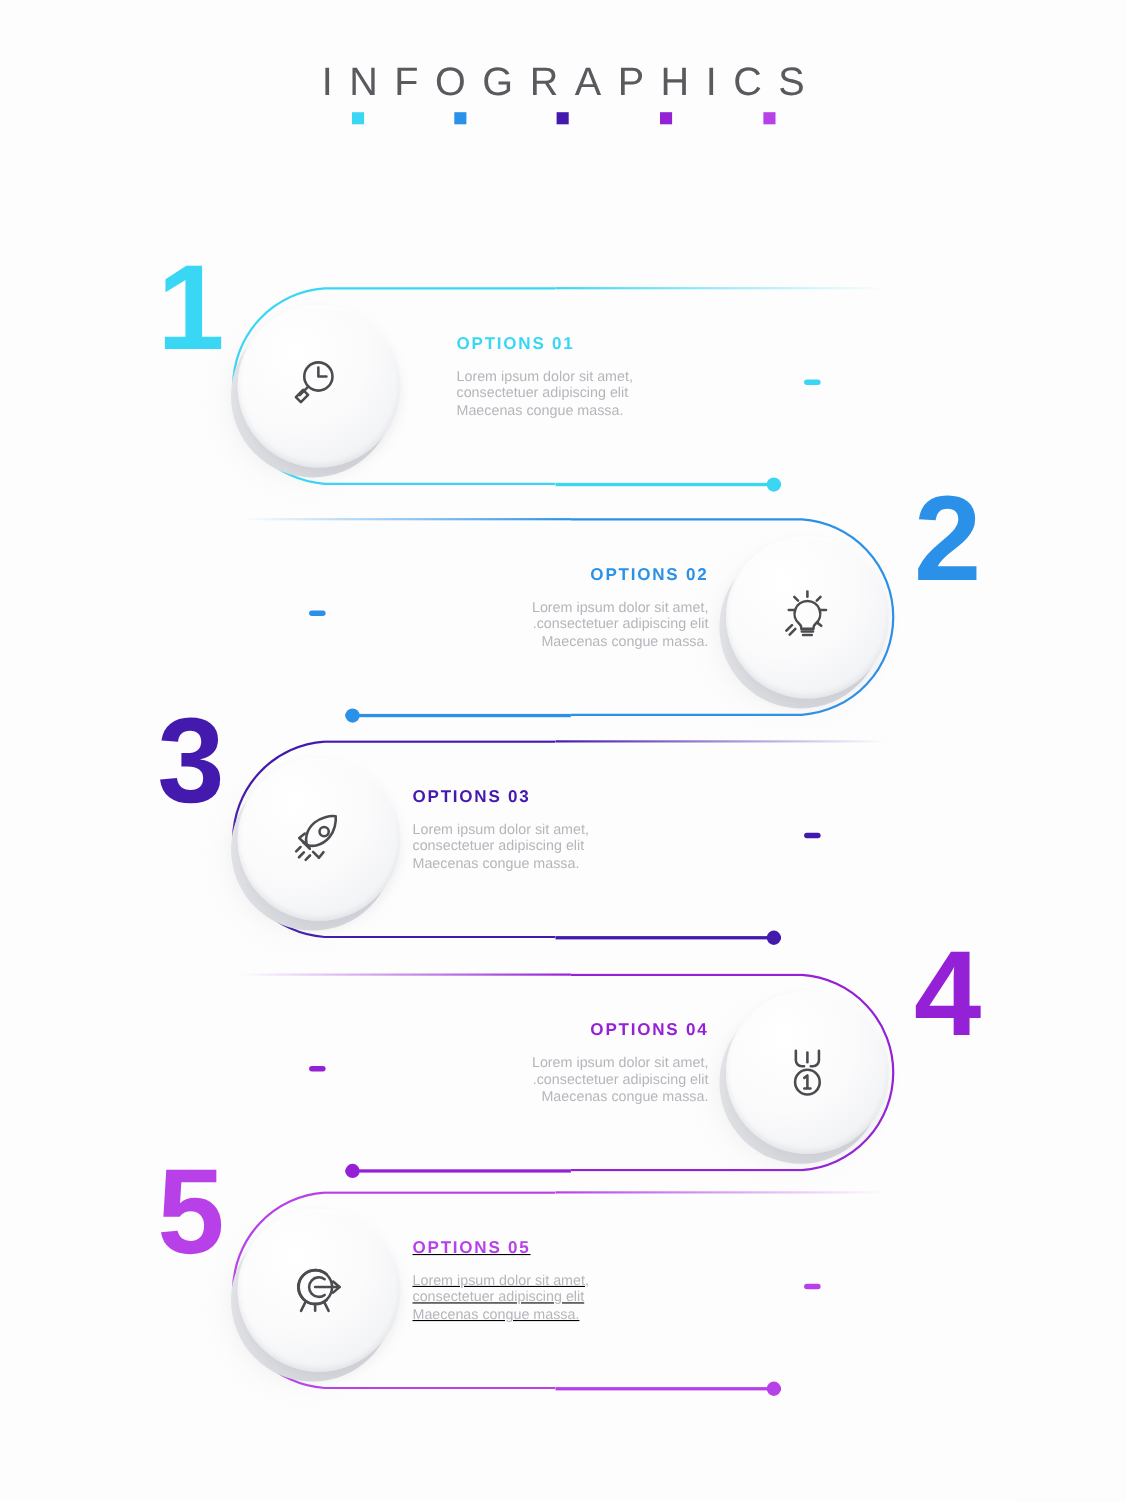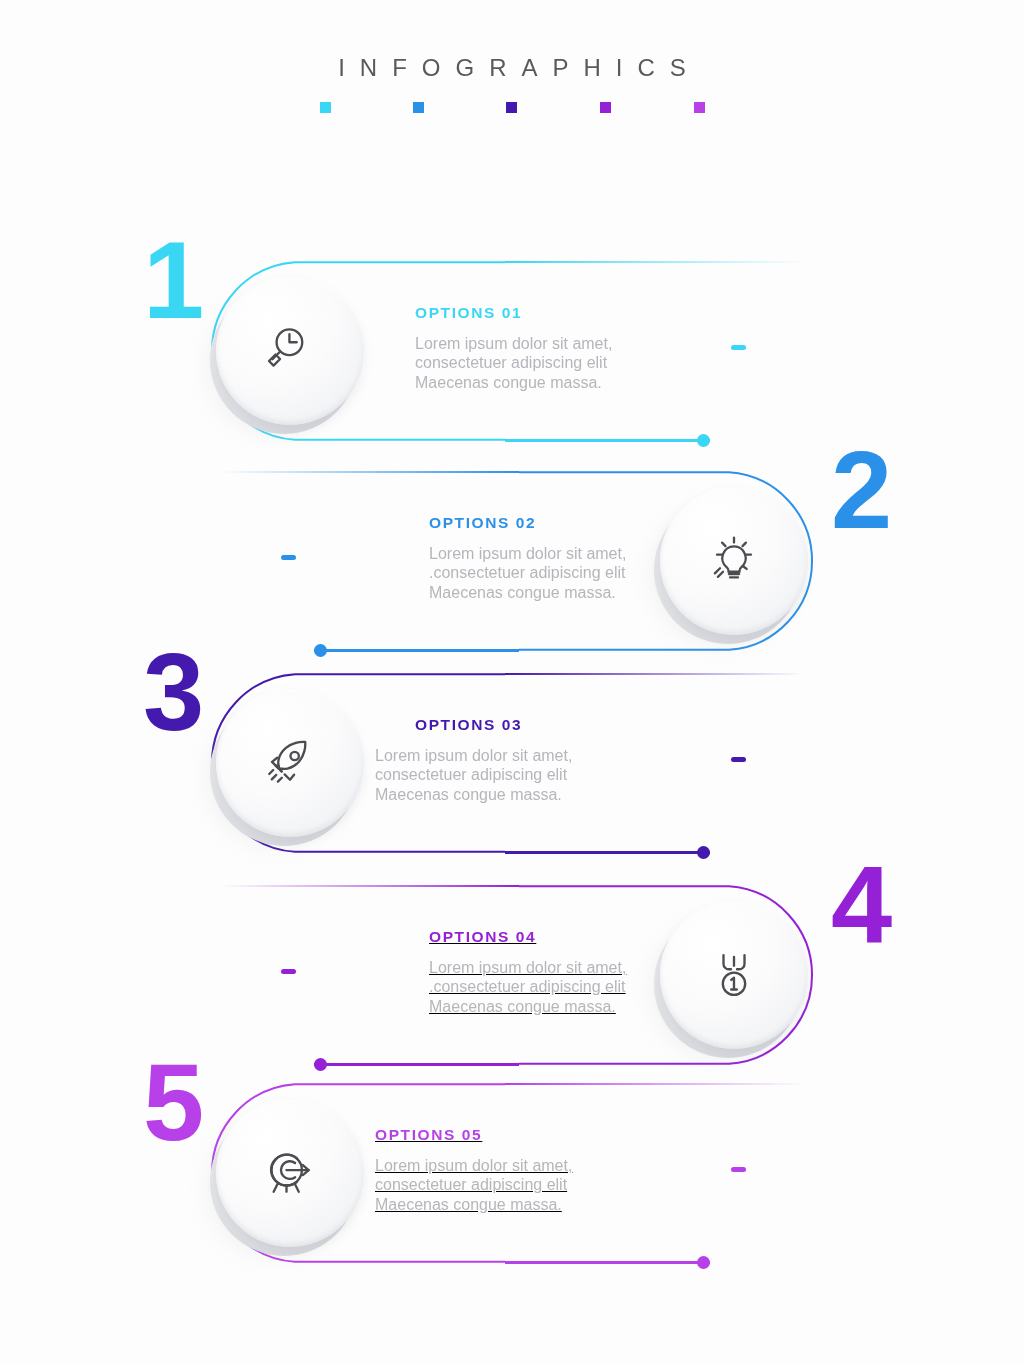--- a/index.html
+++ b/index.html
@@ -22,21 +22,21 @@
   
   .header {
     position: absolute;
     top: 56px;
     left: 0;
     width: 1024px;
     text-align: center;
   }
   .header-title {
     font-family: "Liberation Sans", sans-serif;
-    font-size: 24px;
+    font-size: 36px;
     font-weight: 400;
     letter-spacing: 15px;
     color: #59595e;
     text-indent: 15px;
     line-height: 1;
     white-space: nowrap;
   }
   .header-squares {
     position: absolute;
     top: 46px;
@@ -146,26 +146,26 @@
     width: 215px;
   }
   .txt-title {
     font-size: 15.5px;
     font-weight: 700;
     letter-spacing: 1.6px;
     margin-bottom: 13px;
     line-height: 1;
   }
   .txt-body {
-    font-size: 16px;
+    font-size: 13px;
     line-height: 1.22;
     color: #b4b6bb;
     font-weight: 400;
   }
-  .txt.right { }
+  .txt.right { text-align: right; }
 
   
   .dash {
     position: absolute;
     width: 15px;
     height: 5px;
     border-radius: 2.5px;
   }
 </style>
 </head>
@@ -266,21 +266,21 @@
           <div class="disc-shadow"></div>
           <div class="disc-under"></div>
           <div class="disc">
             <svg width="56" height="56" viewBox="0 0 48 48">
               <use xlink:href="#ico-rocket-icon"></use>
             </svg>
           </div>
         </div>
         <div class="numeral" style="color: rgb(68, 25, 173); top: -8px; left: 143px;">3</div>
         <div class="txt" style="top: 72px; left: 375px;">
-          <div class="txt-title" style="color: rgb(68, 25, 173); margin-left: 40px;">OPTIONS 03</div>
+          <div class="txt-title" style="color: rgb(68, 25, 173);">OPTIONS 03</div>
           <div class="txt-body">Lorem ipsum dolor sit amet, consectetuer adipiscing elit Maecenas congue massa.</div>
         </div>
         <div class="dash" style="background: rgb(68, 25, 173); top: 112px; left: 731px;"></div>
       </div>
       <div class="step" style="top: 857px;">
         <div class="pill" style="left: 519px; top: 28px;">
           <svg class="pill-arc" viewBox="0 0 300 180" width="300" height="180">
             <defs>
               <linearGradient id="grad-3" x1="1" y1="0" x2="0" y2="0">
                 <stop offset="0" stop-color="#9521d6" stop-opacity="1"></stop>
@@ -296,21 +296,21 @@
         <div class="disc-wrap" style="top: 44px; left: 660px;">
           <div class="disc-shadow"></div>
           <div class="disc-under"></div>
           <div class="disc">
             <svg width="56" height="56" viewBox="0 0 48 48">
               <use xlink:href="#ico-medal-icon"></use>
             </svg>
           </div>
         </div>
         <div class="numeral" style="color: rgb(149, 33, 214); top: -8px; left: 831px;">4</div>
-        <div class="txt right" style="top: 72px; left: 429px; text-decoration: underline;">
+        <div class="txt right" style="top: 72px; left: 429px;">
           <div class="txt-title" style="color: rgb(149, 33, 214);">OPTIONS 04</div>
           <div class="txt-body">Lorem ipsum dolor sit amet, .consectetuer adipiscing elit Maecenas congue massa.</div>
         </div>
         <div class="dash" style="background: rgb(149, 33, 214); top: 112px; left: 281px;"></div>
       </div>
       <div class="step" style="top: 1055px;">
         <div class="pill" style="left: 205px; top: 28px;">
           <svg class="pill-arc" viewBox="0 0 300 180" width="300" height="180">
             <defs>
               <linearGradient id="grad-4" x1="0" y1="0" x2="1" y2="0">

